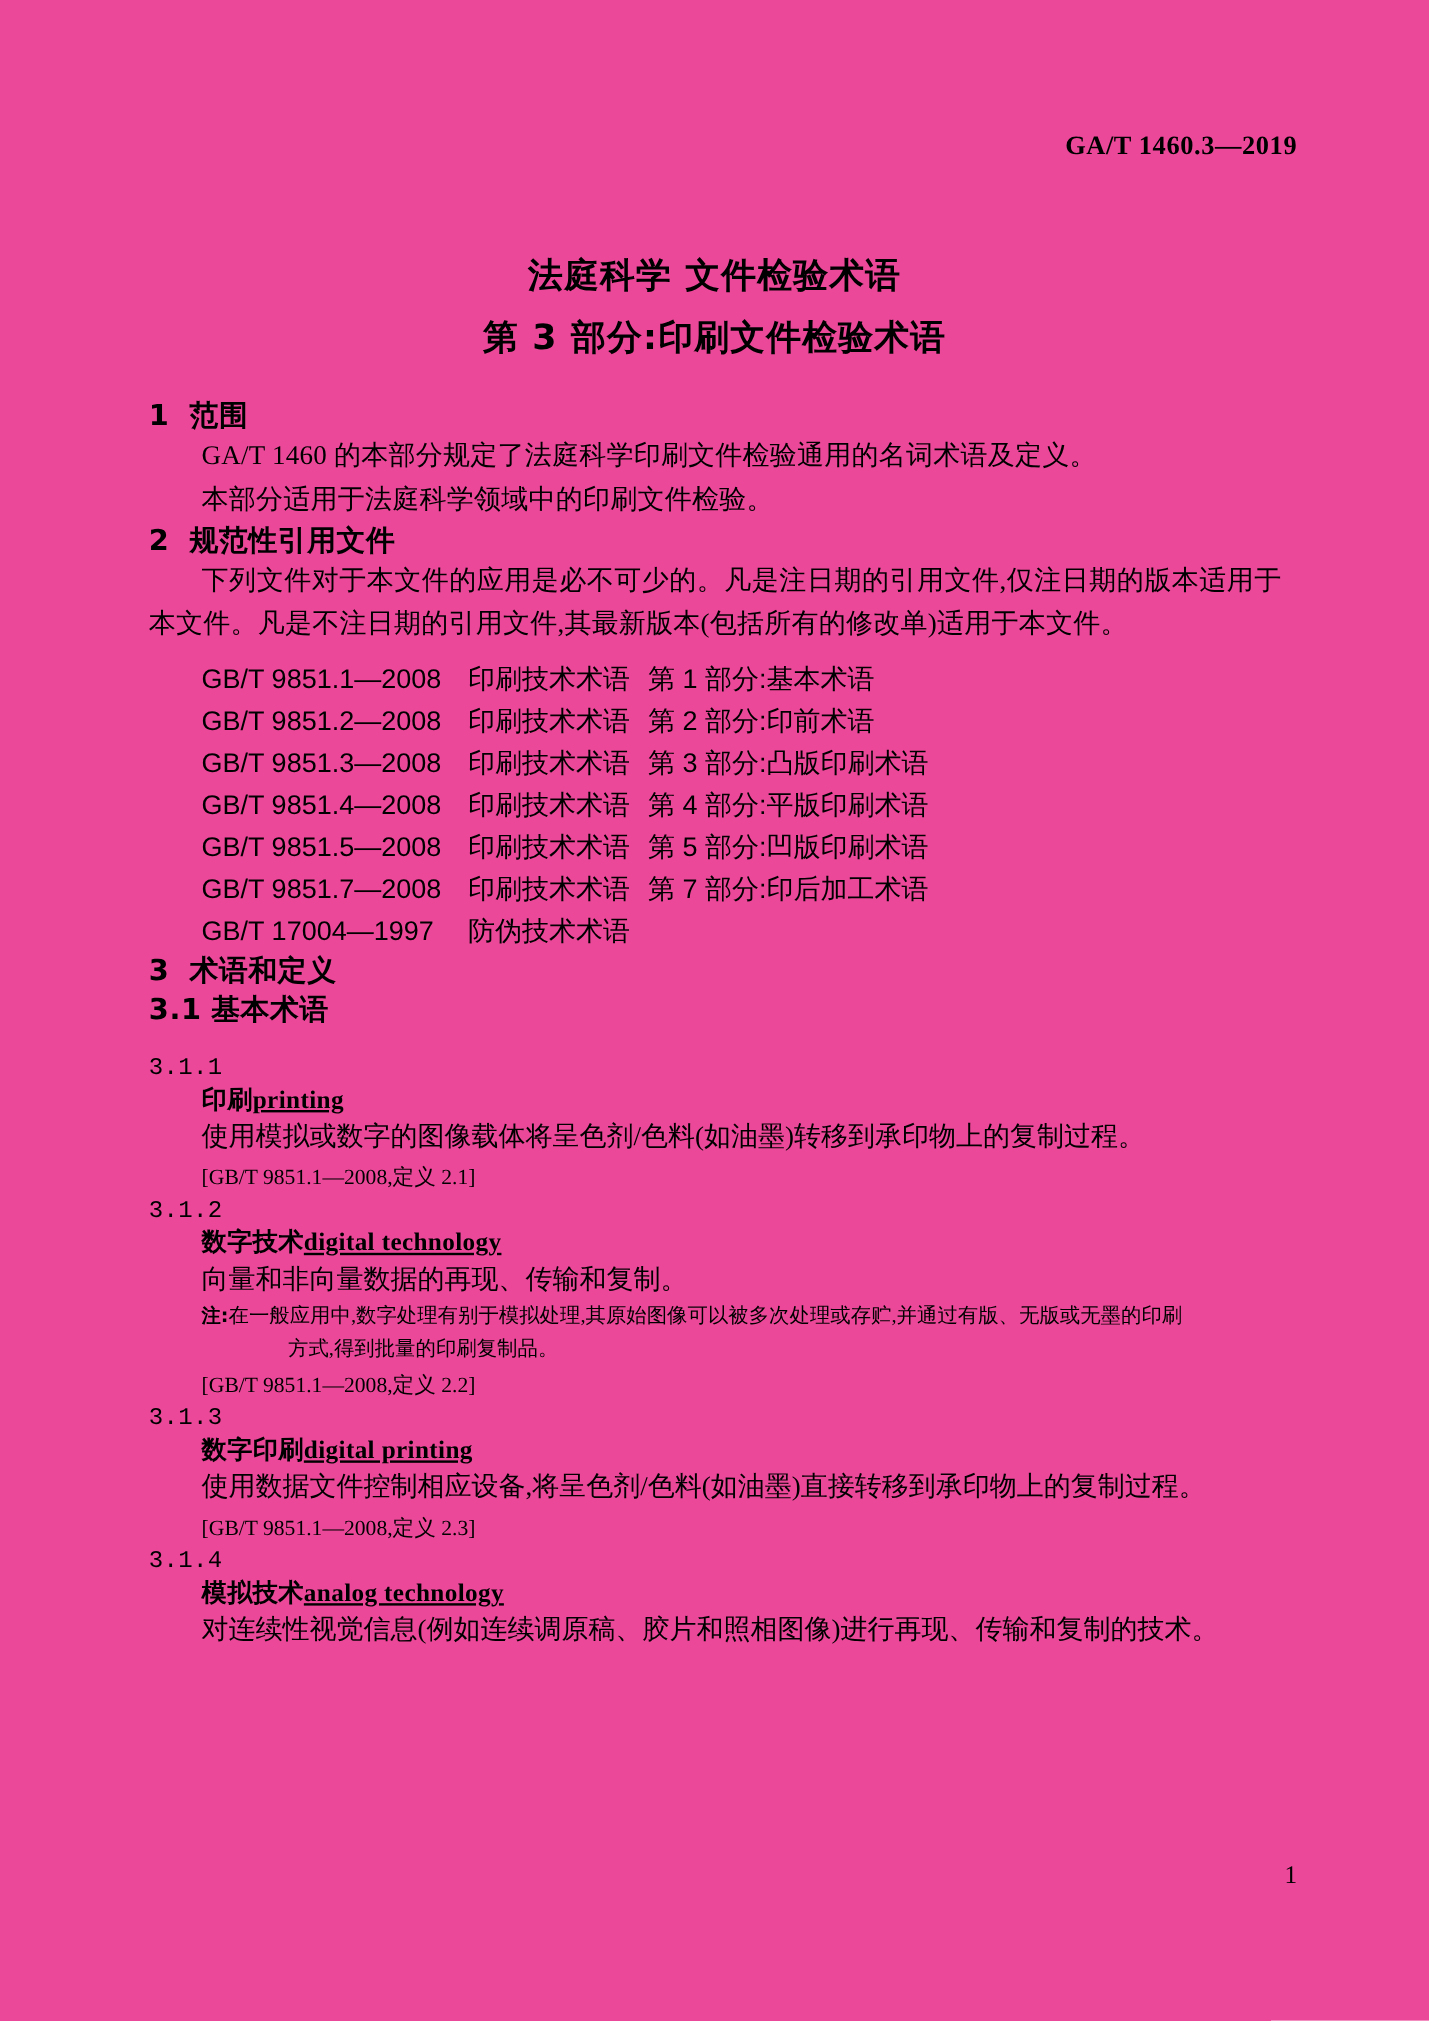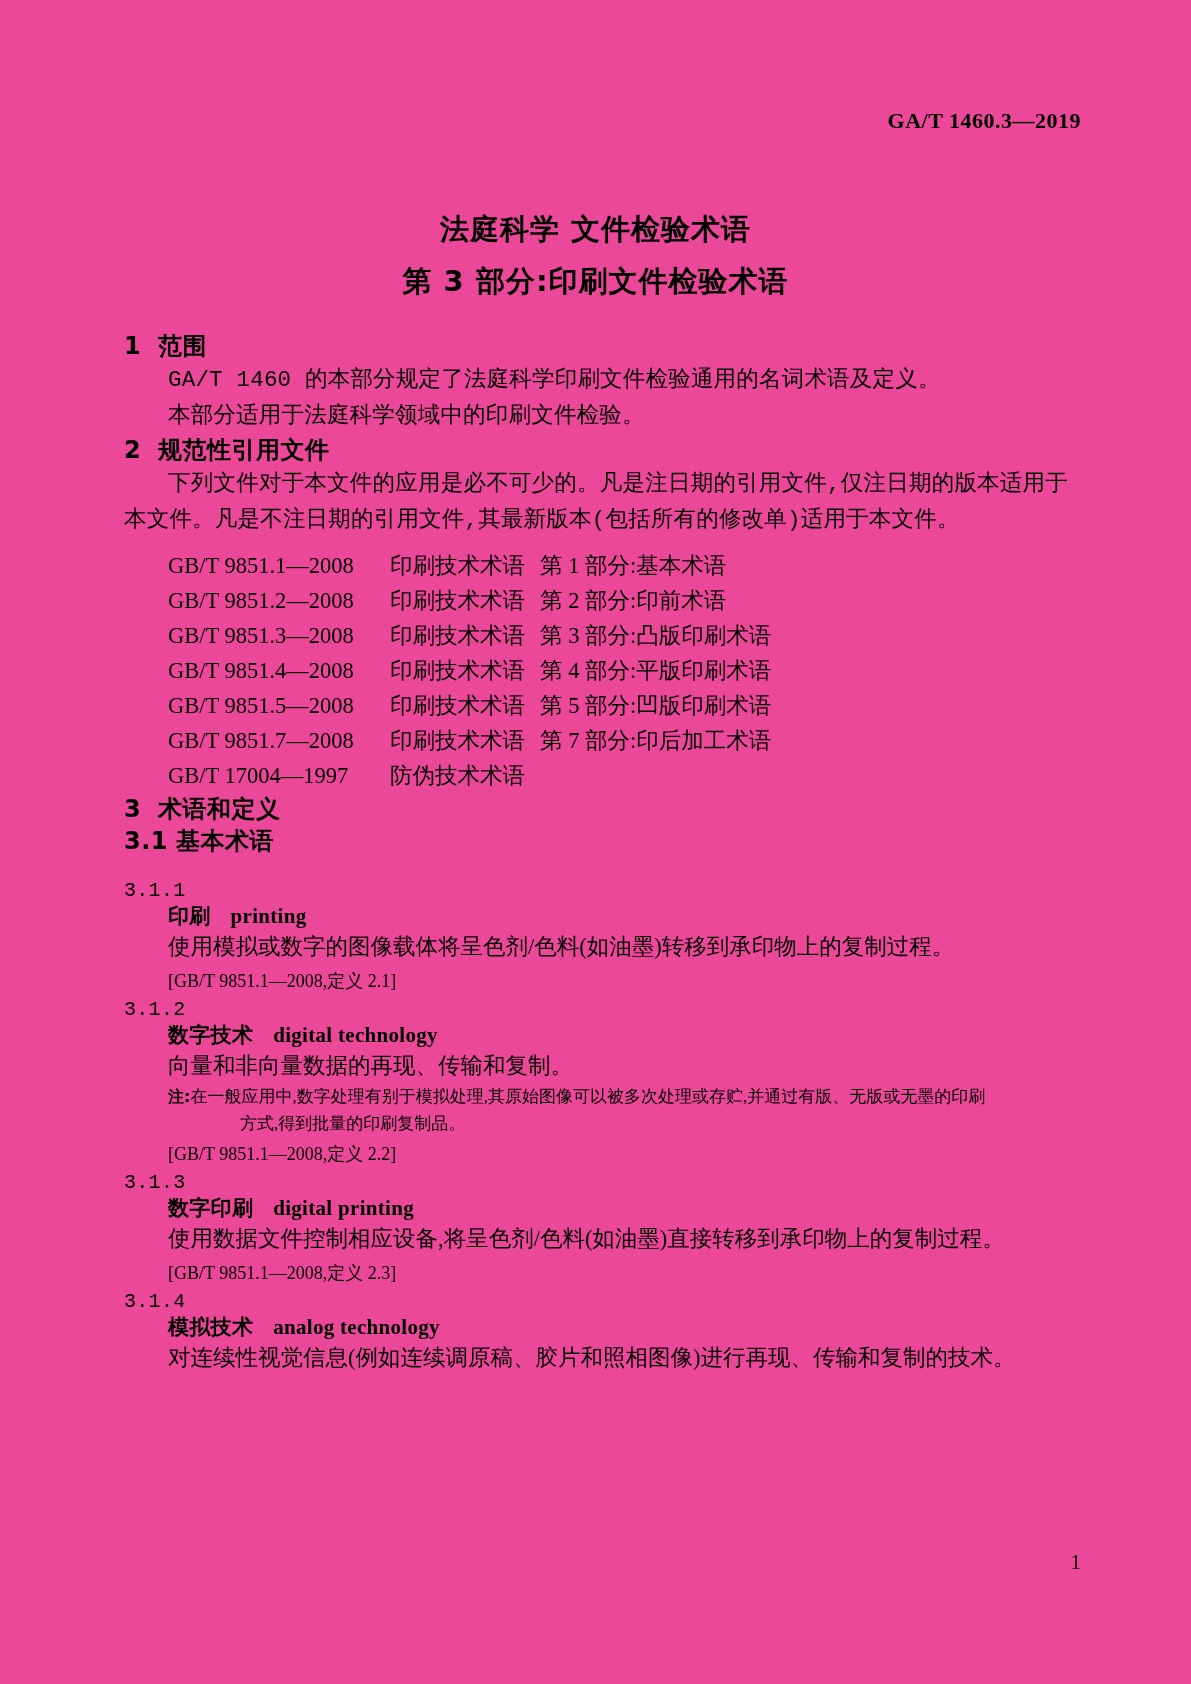--- a/index.html
+++ b/index.html
@@ -63,30 +63,30 @@
     letter-spacing: 0.5px;
   }
   .sec-num { display: inline-block; min-width: 34px; font-weight: bold; }
   .sec-sub-num { display: inline-block; min-width: 52px; font-weight: bold; }
   .sp-34 { margin-top: 34px; }
   .sp-30 { margin-top: 30px; }
   .sp-26 { margin-top: 26px; }
   .sp-22 { margin-top: 22px; }
   .sp-10 { margin-top: 10px; }
   p.body {
-    font-family: Liberation Mono, monospace;
+    font-family: Liberation Serif, serif;
     font-size: 22.5px;
     line-height: 36px;
     margin: 0;
     text-align: justify;
     letter-spacing: 0.2px;
   }
   p.indent { text-indent: 44px; }
   p.ref-item {
-    font-family: Liberation Serif, serif;
+    font-family: Liberation Sans, sans-serif;
     font-size: 22.5px;
     line-height: 35px;
     margin: 0;
     padding-left: 44px;
     white-space: nowrap;
   }
   .ref-code { display: inline-block; width: 222px; }
   .ref-name { display: inline-block; width: 150px; }
   .ref-part { display: inline-block; }
   .clause-num {
@@ -99,21 +99,22 @@
     font-family: "DejaVu Sans", "Liberation Sans", sans-serif;
     font-size: 21px;
     font-weight: bold;
     margin: 0;
     padding-left: 44px;
     letter-spacing: 0.3px;
   }
   .term-en {
     font-family: "Liberation Serif", "DejaVu Serif", serif;
     font-weight: bold;
-    margin-left: 20px;
+    margin-left: 0;
+    text-decoration: underline;
   }
   p.def {
     font-family: "Liberation Serif", "DejaVu Serif", serif;
     font-size: 22.5px;
     line-height: 34px;
     margin: 0;
     padding-left: 44px;
     text-align: justify;
   }
   p.src {

